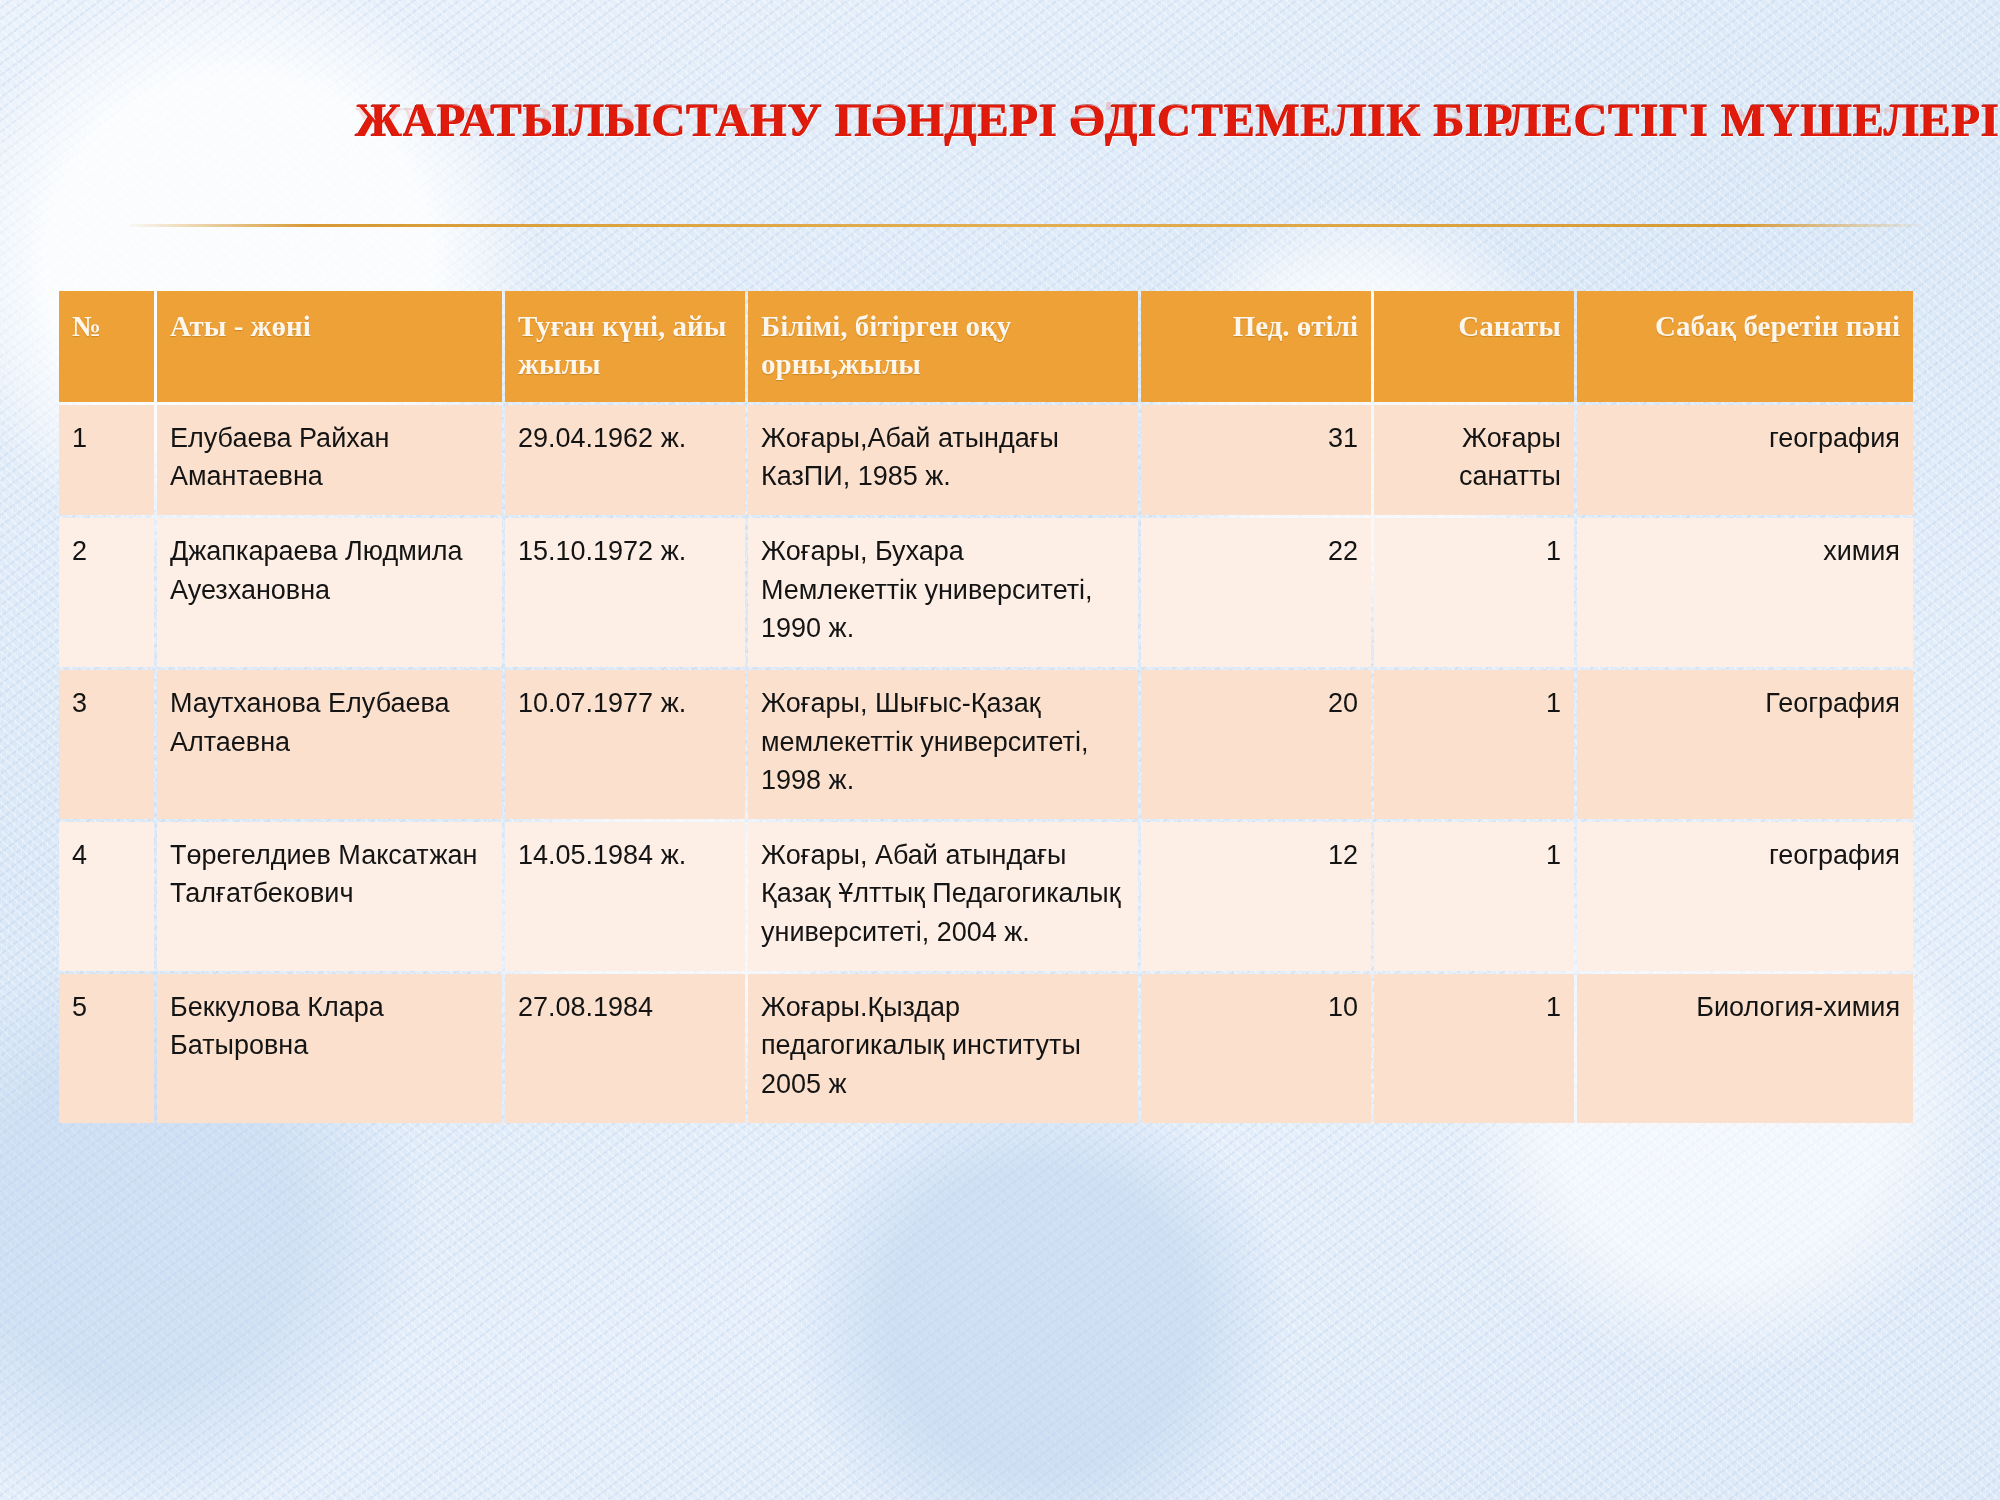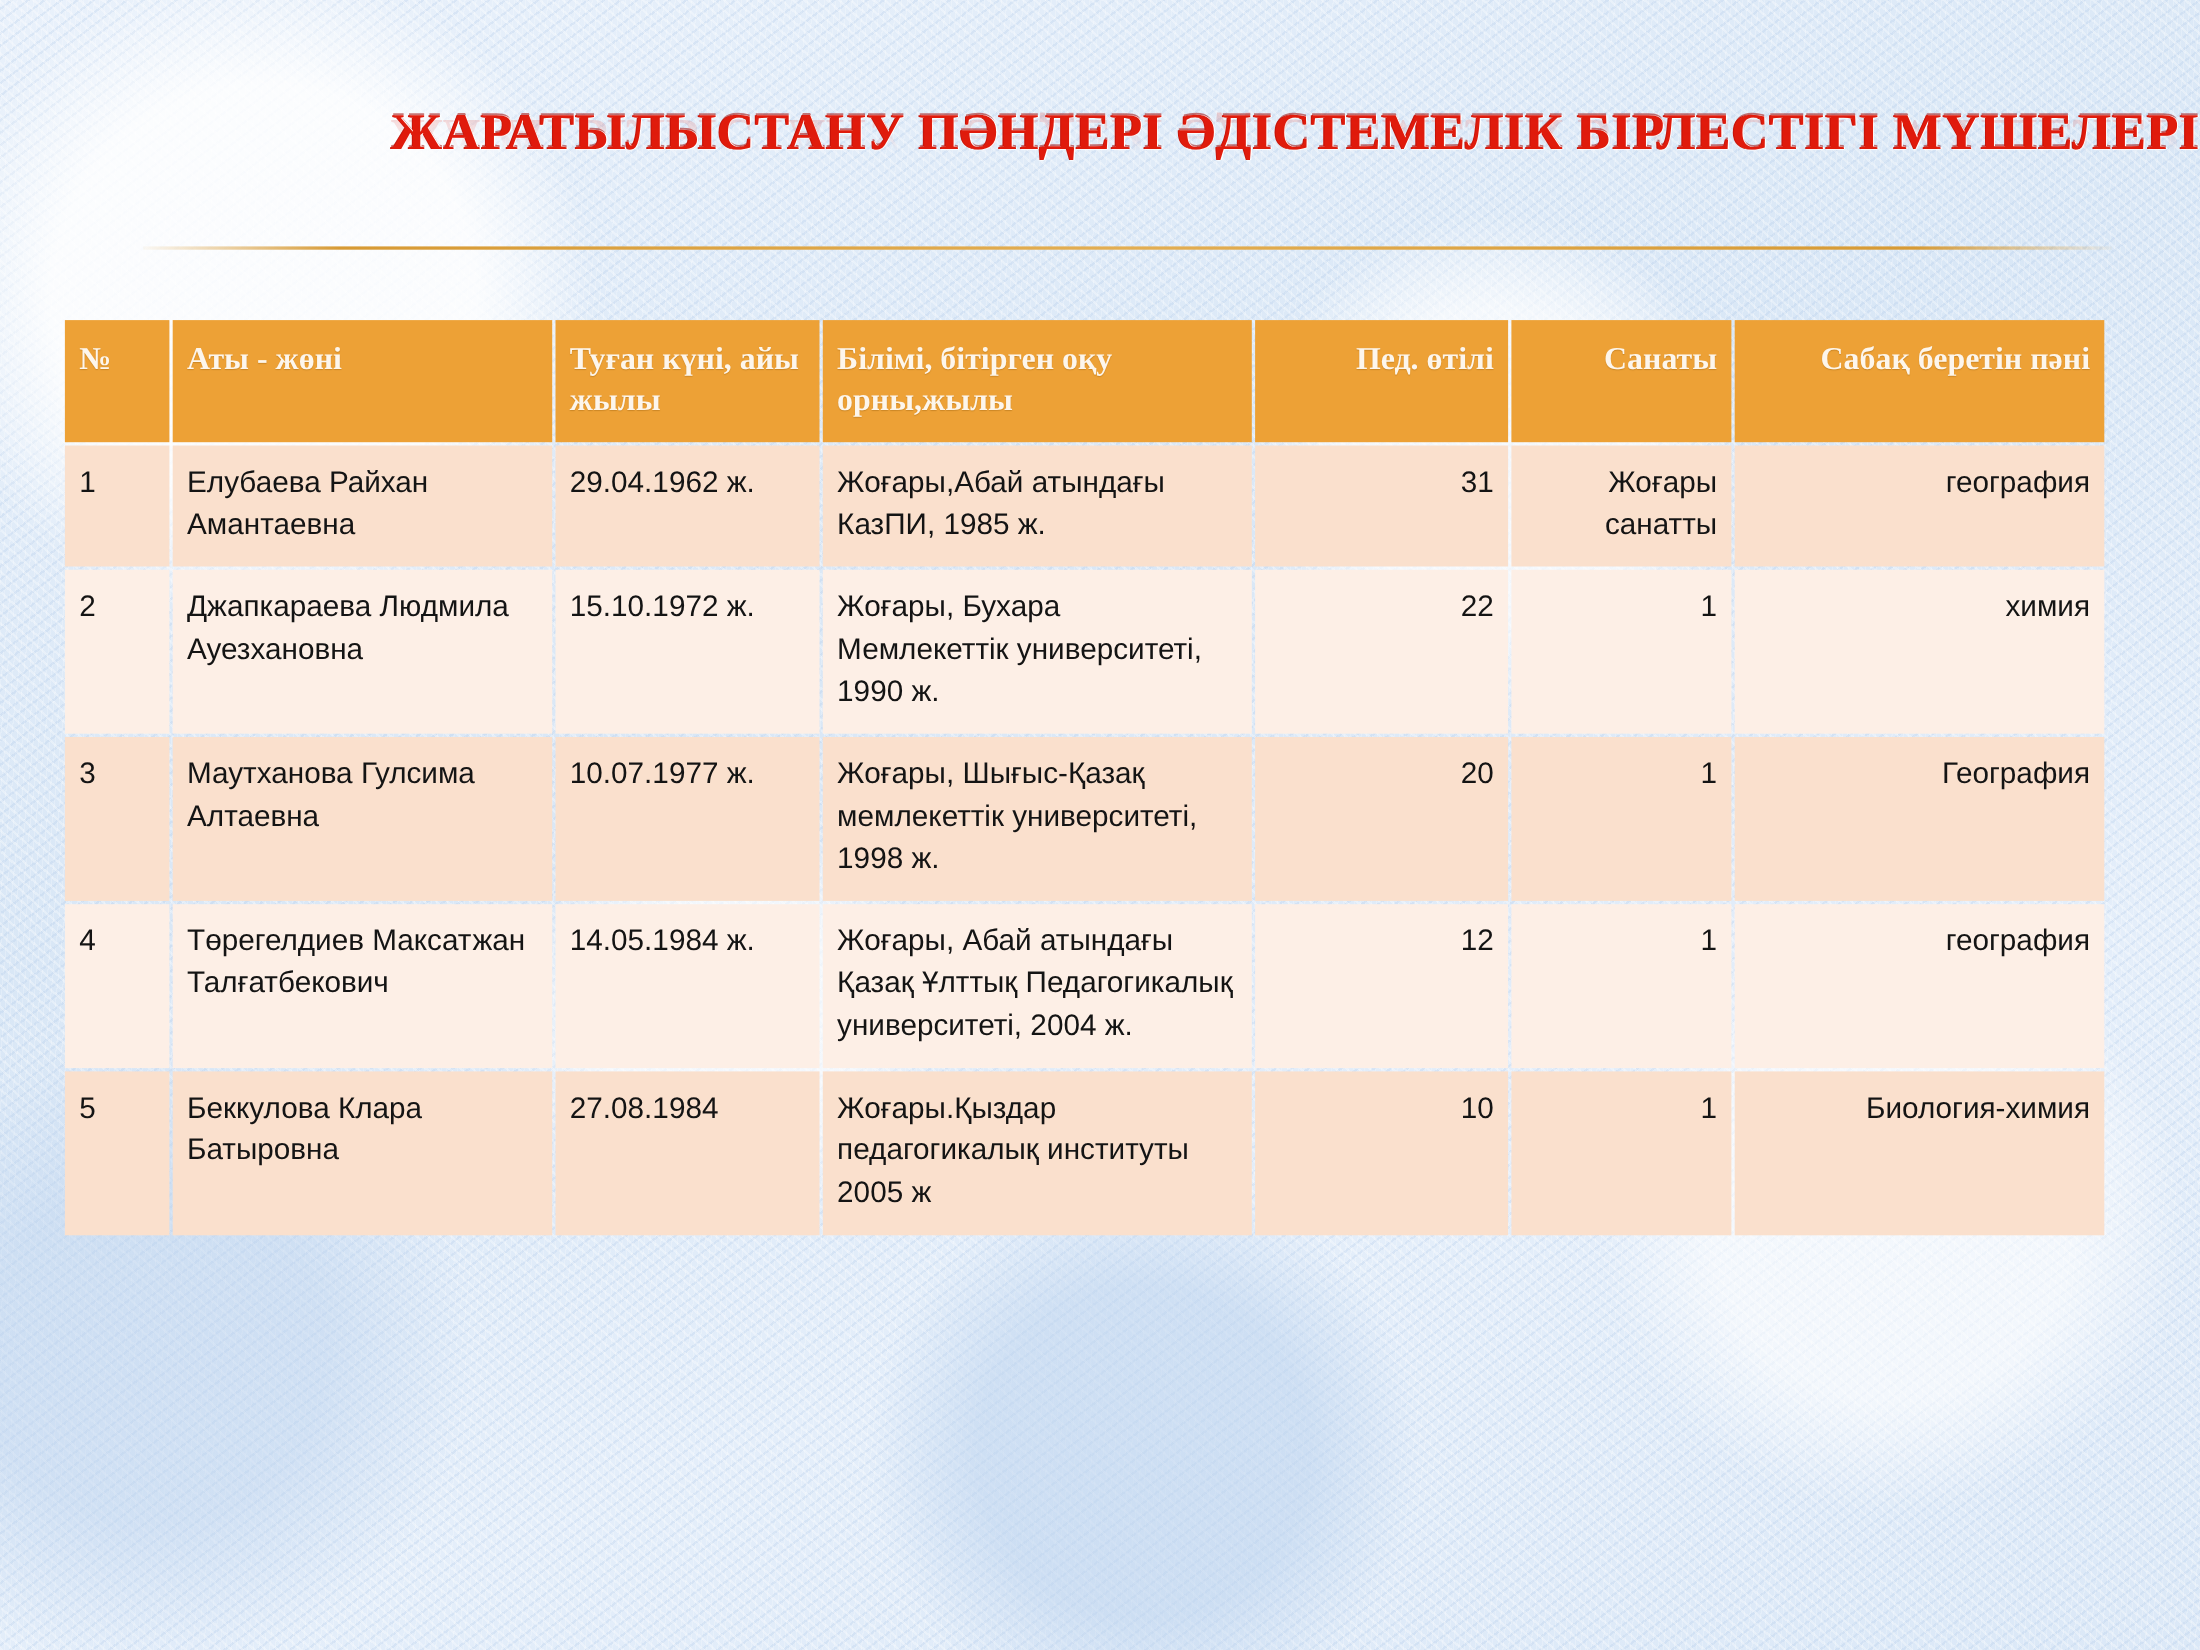--- a/index.html
+++ b/index.html
@@ -190,21 +190,21 @@
           <td>2</td>
           <td>Джапкараева Людмила Ауезхановна</td>
           <td>15.10.1972 ж.</td>
           <td>Жоғары, Бухара Мемлекеттік университеті, 1990 ж.</td>
           <td class="center">22</td>
           <td class="center">1</td>
           <td class="center">химия</td>
         </tr>
         <tr class="row-odd">
           <td>3</td>
-          <td>Маутханова Гулсима Алтаевна</td>
+          <td>Маутханова Елубаева Алтаевна</td>
           <td>10.07.1977 ж.</td>
           <td>Жоғары, Шығыс-Қазақ мемлекеттік университеті, 1998 ж.</td>
           <td class="center">20</td>
           <td class="center">1</td>
           <td class="center">География</td>
         </tr>
         <tr class="row-even">
           <td>4</td>
           <td>Төрегелдиев Максатжан Талғатбекович</td>
           <td>14.05.1984 ж.</td>

